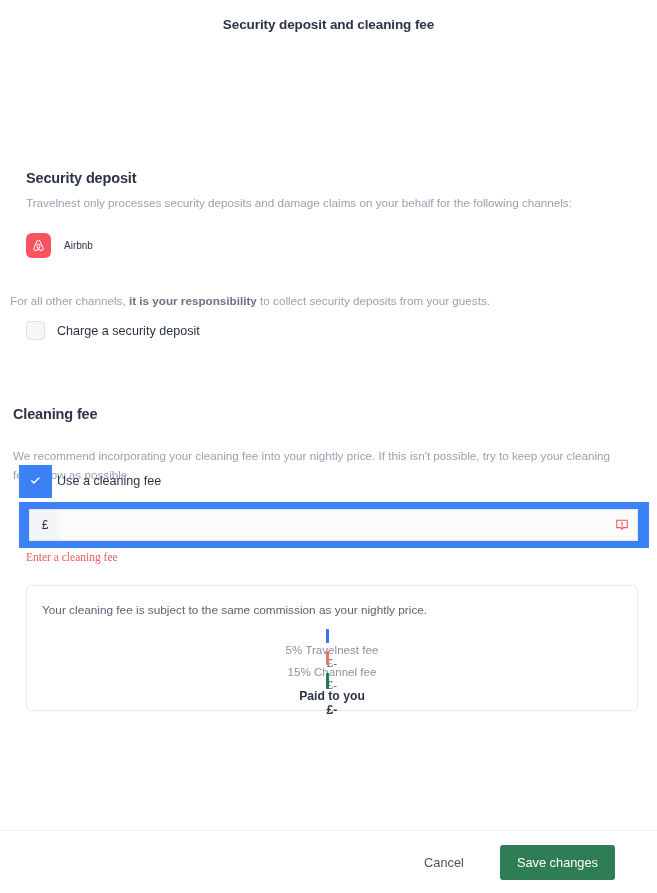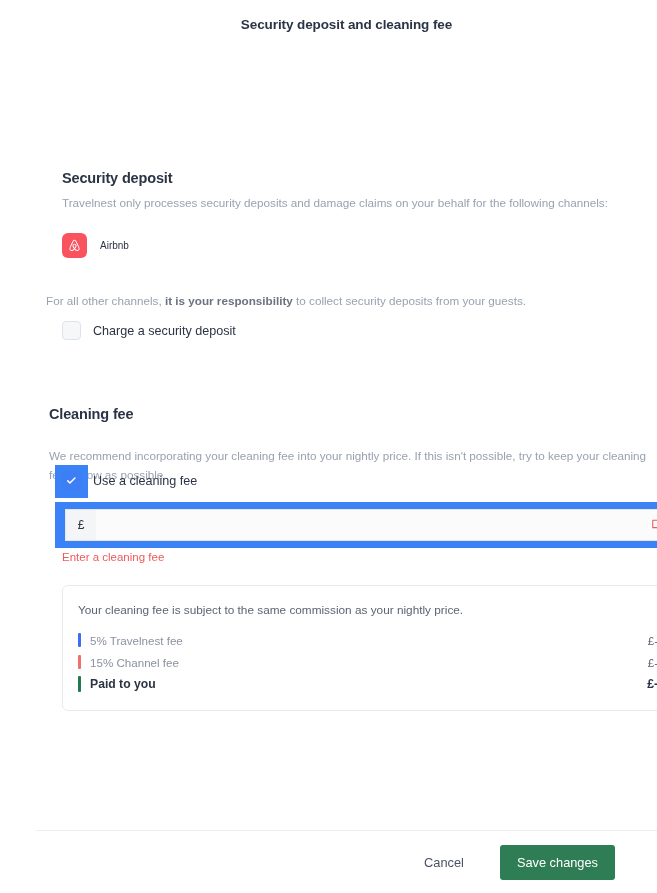--- a/index.html
+++ b/index.html
@@ -16,21 +16,20 @@
     color: #2b3445;
     position: relative;
   }
 
   .modal {
     position: absolute;
     inset: 0;
     background: #ffffff;
     display: flex;
     flex-direction: column;
-    padding-left: 36px;
   }
 
   
   .modal-header {
     height: 52px;
     flex: 0 0 auto;
     display: flex;
     align-items: flex-start;
     justify-content: center;
     padding-top: 17px;
@@ -187,20 +186,21 @@
     justify-content: center;
   }
 
   .error-text {
     position: absolute;
     left: 26px;
     top: 499px;
     font-size: 11.5px;
     color: #ef5a5a;
     z-index: 2;
+    font-family: Liberation Serif, serif;
   }
 
   
   .breakdown {
     position: absolute;
     left: 26px;
     top: 533px;
     width: 612px;
     border: 1px solid #e8eaee;
     border-radius: 6px;
@@ -209,20 +209,21 @@
   }
   .breakdown-note {
     font-size: 11.8px;
     color: #5c6372;
     margin-bottom: 12px;
   }
   .fee-line {
     display: flex;
     align-items: center;
     height: 22px;
+    flex-direction: column;
   }
   .fee-bar {
     width: 3px;
     height: 14px;
     border-radius: 1px;
     flex: 0 0 auto;
     margin-right: 9px;
   }
   .fee-label {
     font-size: 11.6px;

